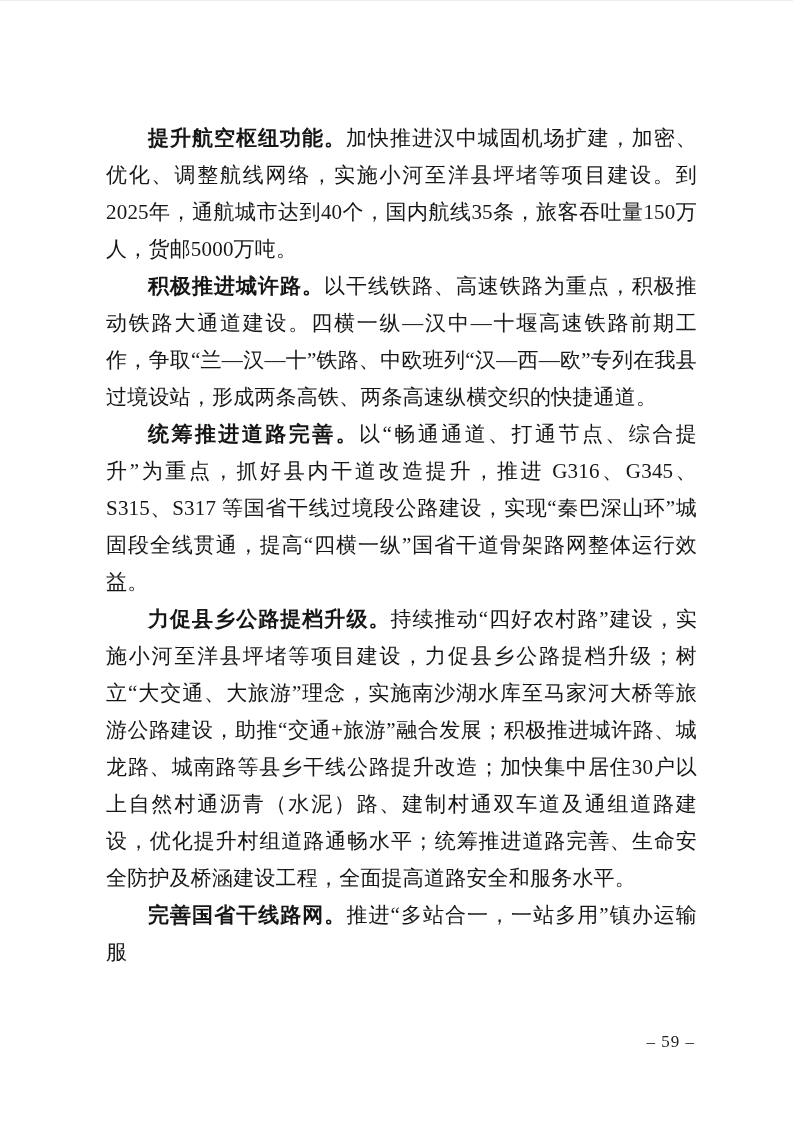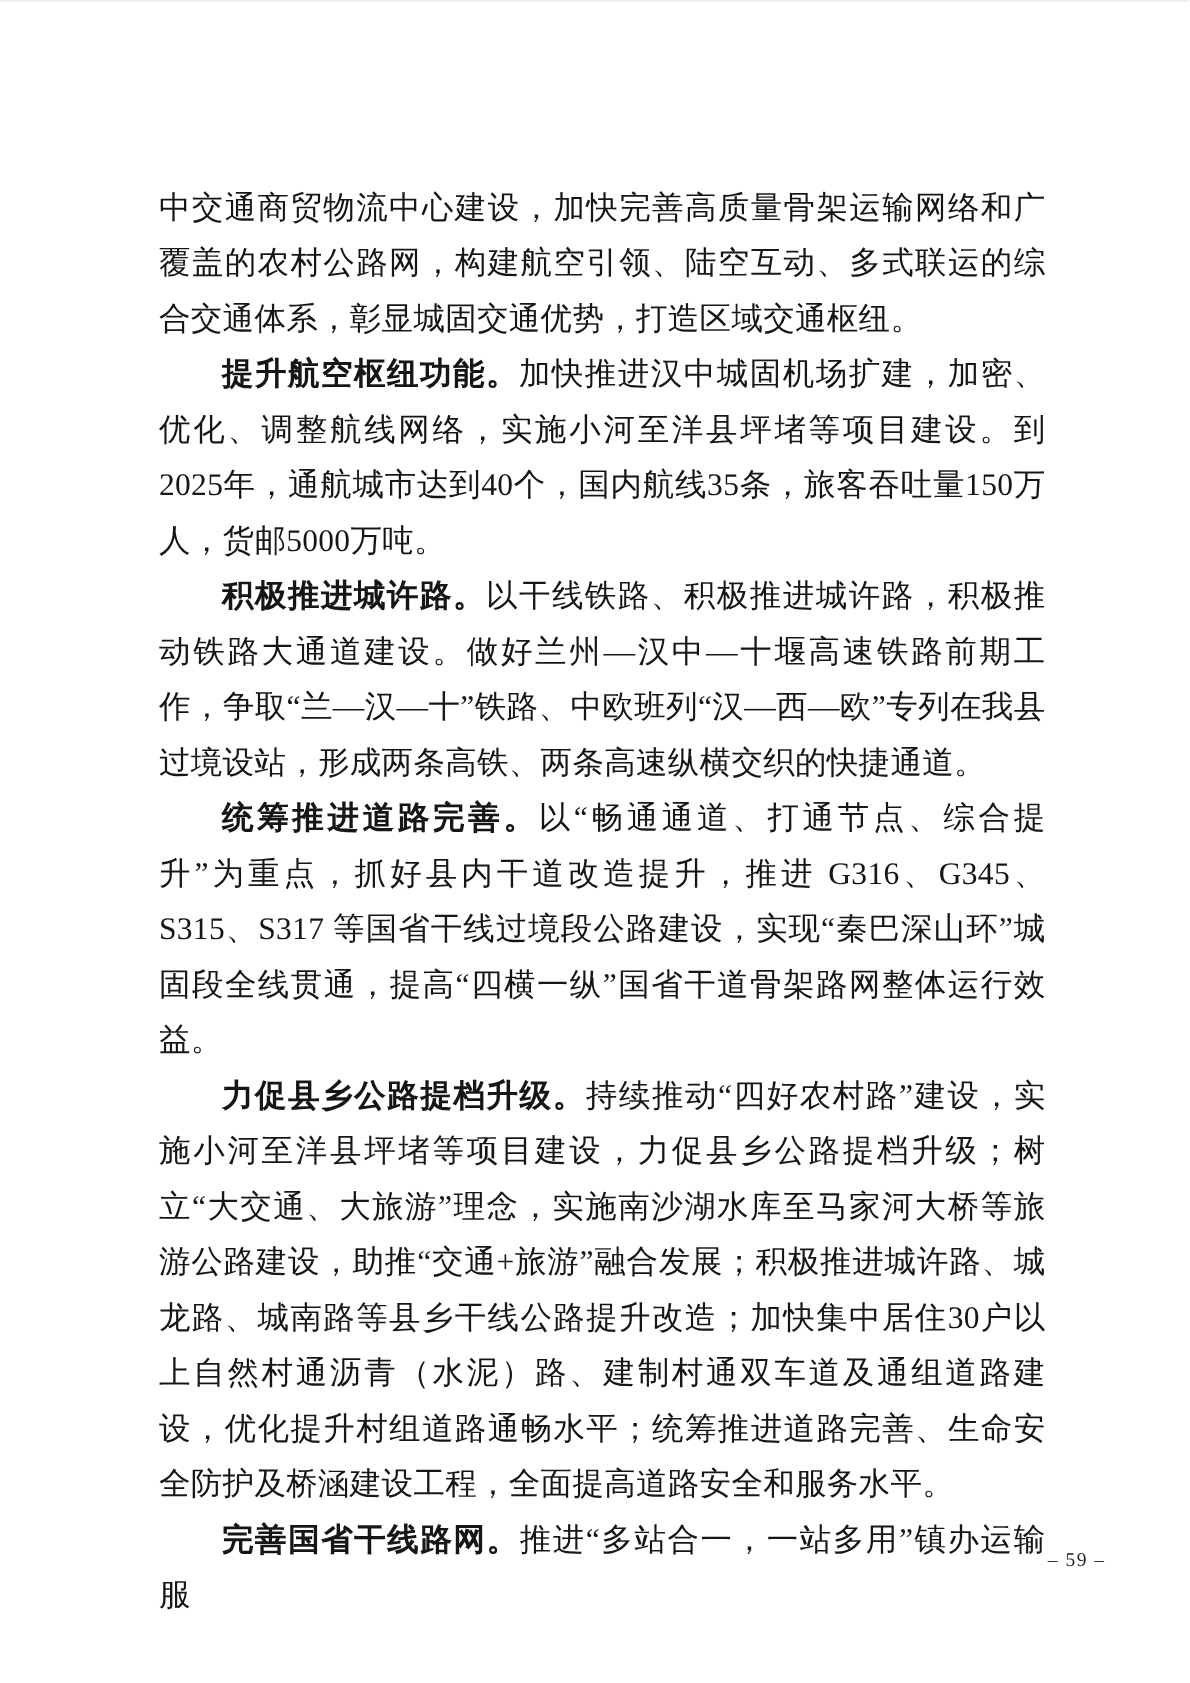--- a/index.html
+++ b/index.html
@@ -38,38 +38,37 @@
   }
   .lead {
     font-weight: 700;
   }
   .page-number {
     position: absolute;
     top: 1031px;
     left: 0;
     width: 100%;
     box-sizing: border-box;
-    padding-right: 56px;
+    padding-right: 98px;
     text-align: right;
-    font-size: 13px;
+    font-size: 17px;
     letter-spacing: 1px;
     color: #222222;
   }
 </style>
 </head>
 <body>
 
 <div class="page">
   <div class="body-text">
 
-    <p class="para first"><span>中交通商贸物流中心建设，加快完善高质量骨架运输网络和广覆盖的农村公路网，构建航空引领、陆空互动、多式联运的综合交通体系，彰显城固交通优势，打造区域交通枢纽。</span></p>
 
     <p class="para"><span class="lead">提升航空枢纽功能。</span><span>加快推进汉中城固机场扩建，加密、优化、调整航线网络，实施小河至洋县坪堵等项目建设。到2025年，通航城市达到40个，国内航线35条，旅客吞吐量150万人，货邮5000万吨。</span></p>
 
-    <p class="para"><span class="lead">积极推进城许路。</span><span>以干线铁路、积极推进城许路，积极推动铁路大通道建设。做好兰州—汉中—十堰高速铁路前期工作，争取“兰—汉—十”铁路、中欧班列“汉—西—欧”专列在我县过境设站，形成两条高铁、两条高速纵横交织的快捷通道。</span></p>
+    <p class="para"><span class="lead">积极推进城许路。</span><span>以干线铁路、高速铁路为重点，积极推动铁路大通道建设。四横一纵—汉中—十堰高速铁路前期工作，争取“兰—汉—十”铁路、中欧班列“汉—西—欧”专列在我县过境设站，形成两条高铁、两条高速纵横交织的快捷通道。</span></p>
 
     <p class="para"><span class="lead">统筹推进道路完善。</span><span>以“畅通通道、打通节点、综合提升”为重点，抓好县内干道改造提升，推进 G316、G345、S315、S317 等国省干线过境段公路建设，实现“秦巴深山环”城固段全线贯通，提高“四横一纵”国省干道骨架路网整体运行效益。</span></p>
 
     <p class="para"><span class="lead">力促县乡公路提档升级。</span><span>持续推动“四好农村路”建设，实施小河至洋县坪堵等项目建设，力促县乡公路提档升级；树立“大交通、大旅游”理念，实施南沙湖水库至马家河大桥等旅游公路建设，助推“交通+旅游”融合发展；积极推进城许路、城龙路、城南路等县乡干线公路提升改造；加快集中居住30户以上自然村通沥青（水泥）路、建制村通双车道及通组道路建设，优化提升村组道路通畅水平；统筹推进道路完善、生命安全防护及桥涵建设工程，全面提高道路安全和服务水平。</span></p>
 
     <p class="para"><span class="lead">完善国省干线路网。</span><span>推进“多站合一，一站多用”镇办运输服</span></p>
 
   </div>
 
   <div class="page-number">– 59 –</div>

